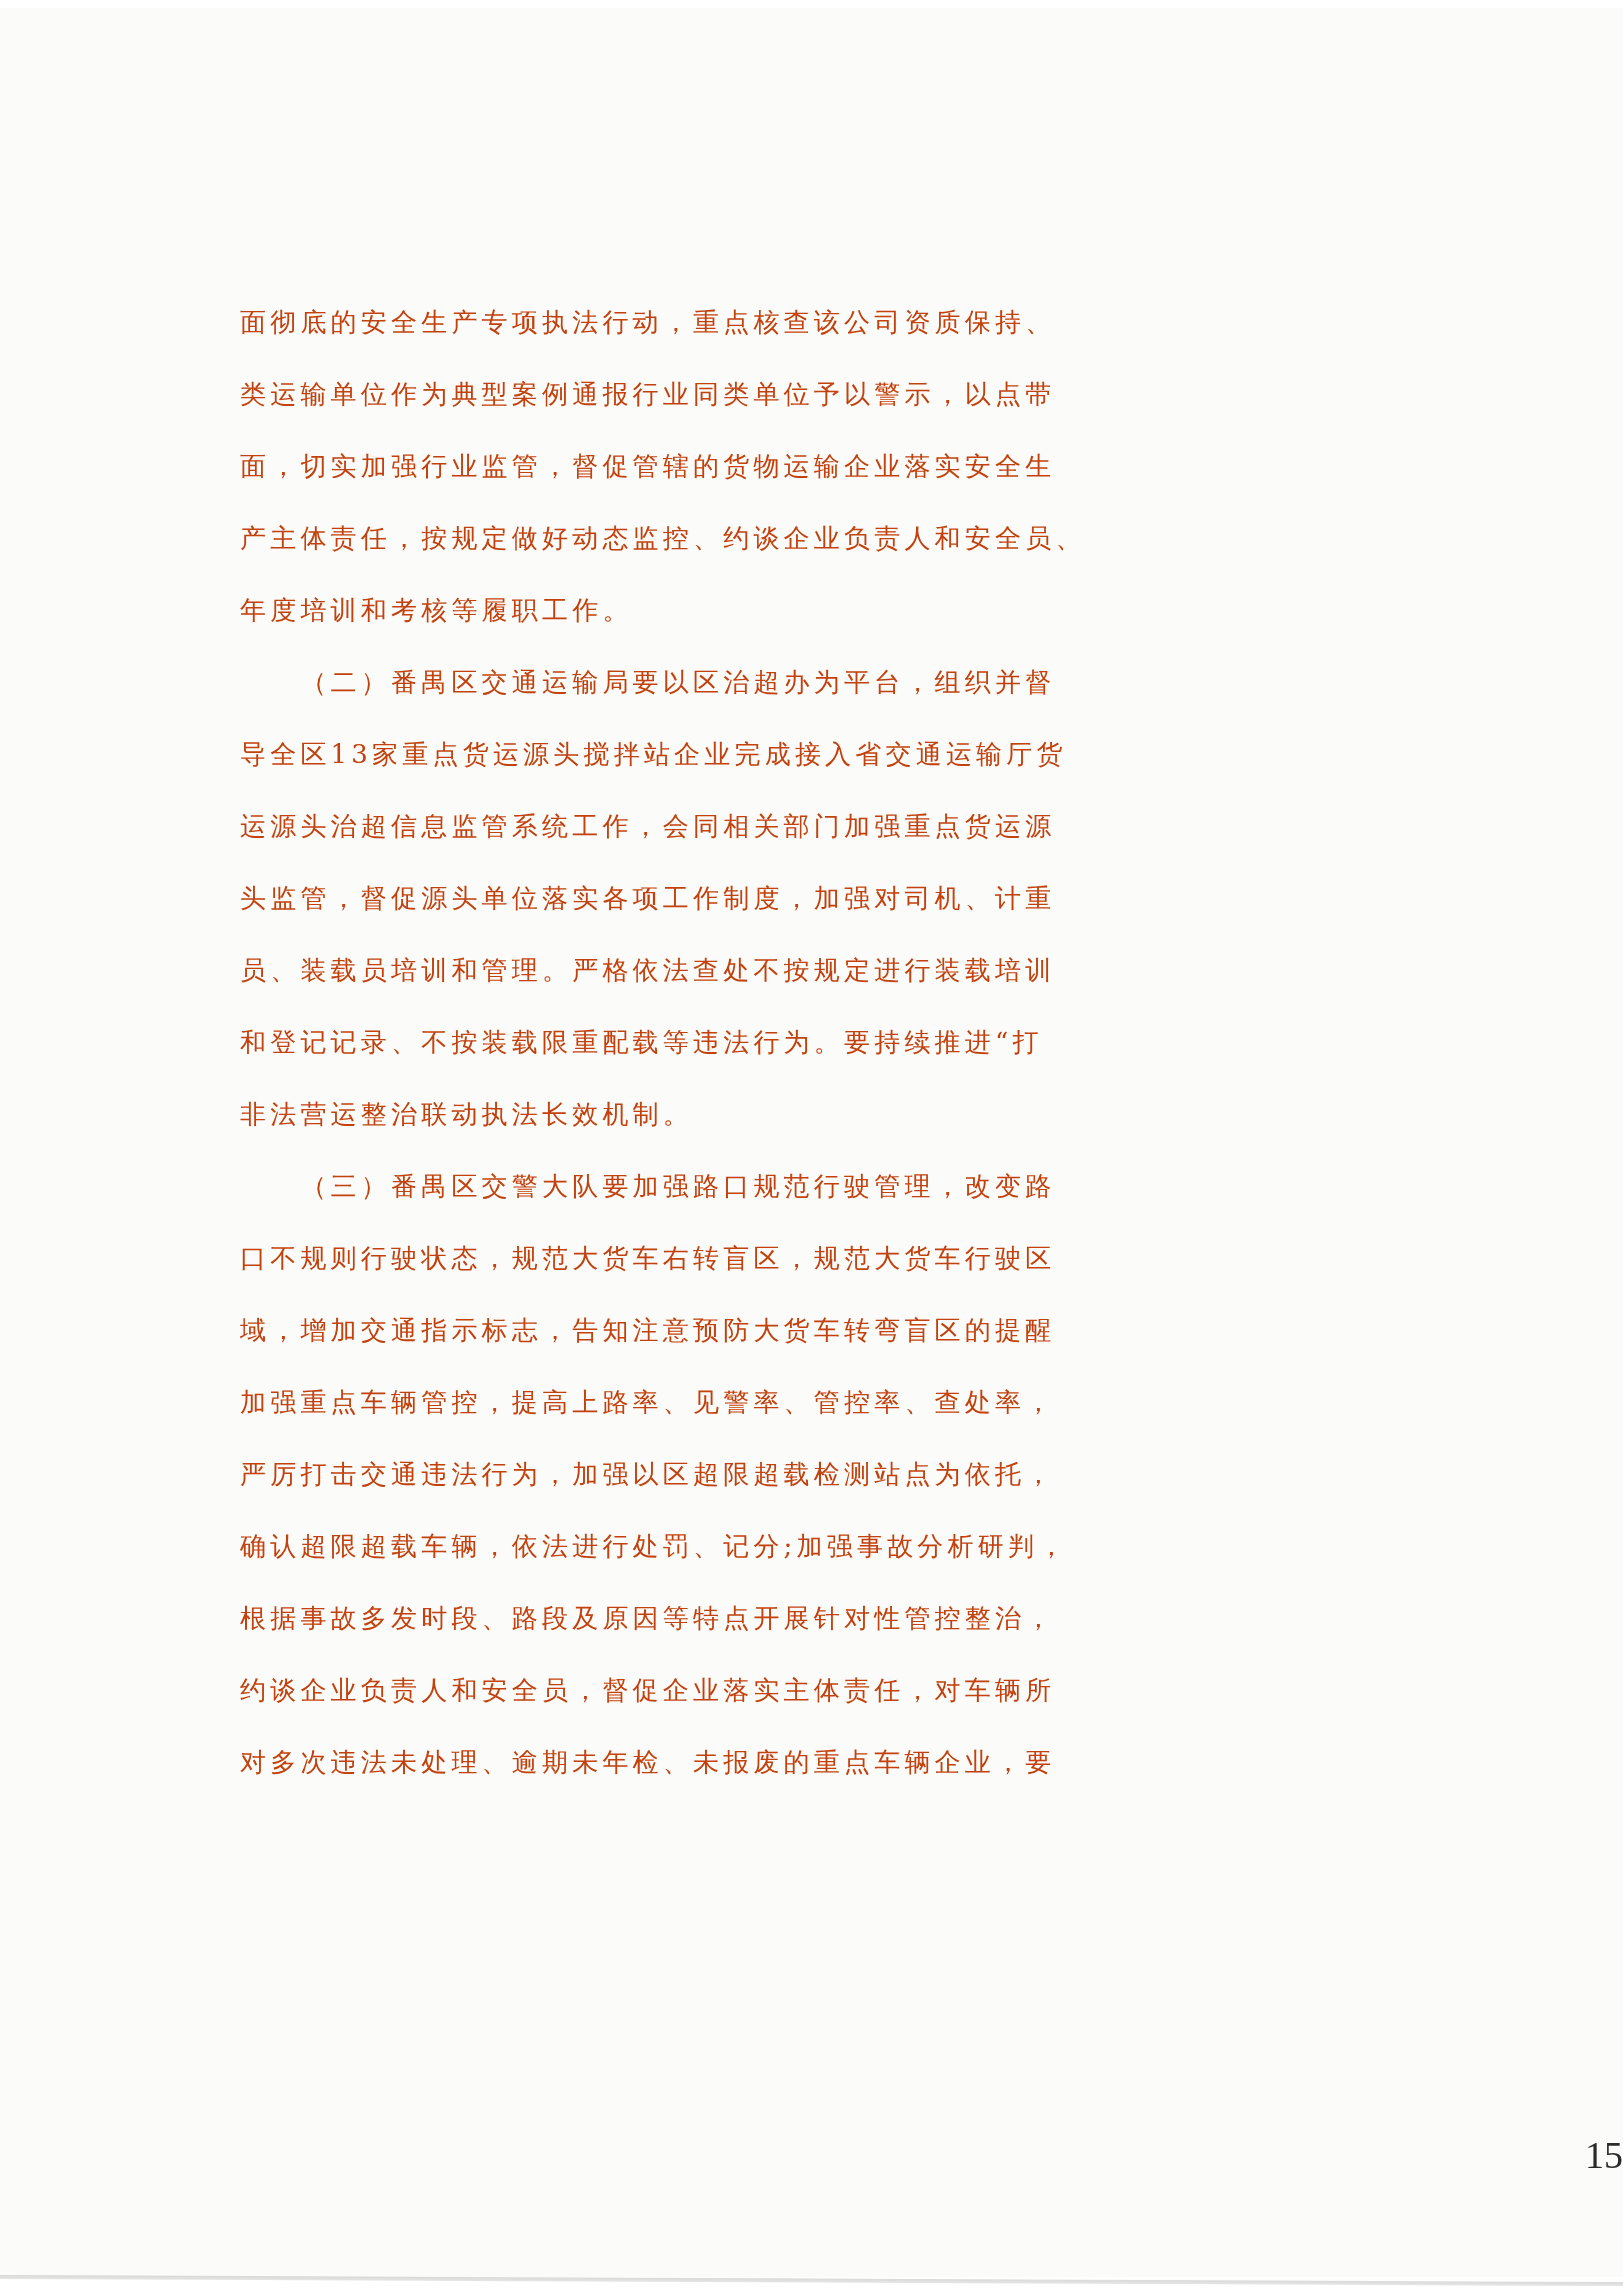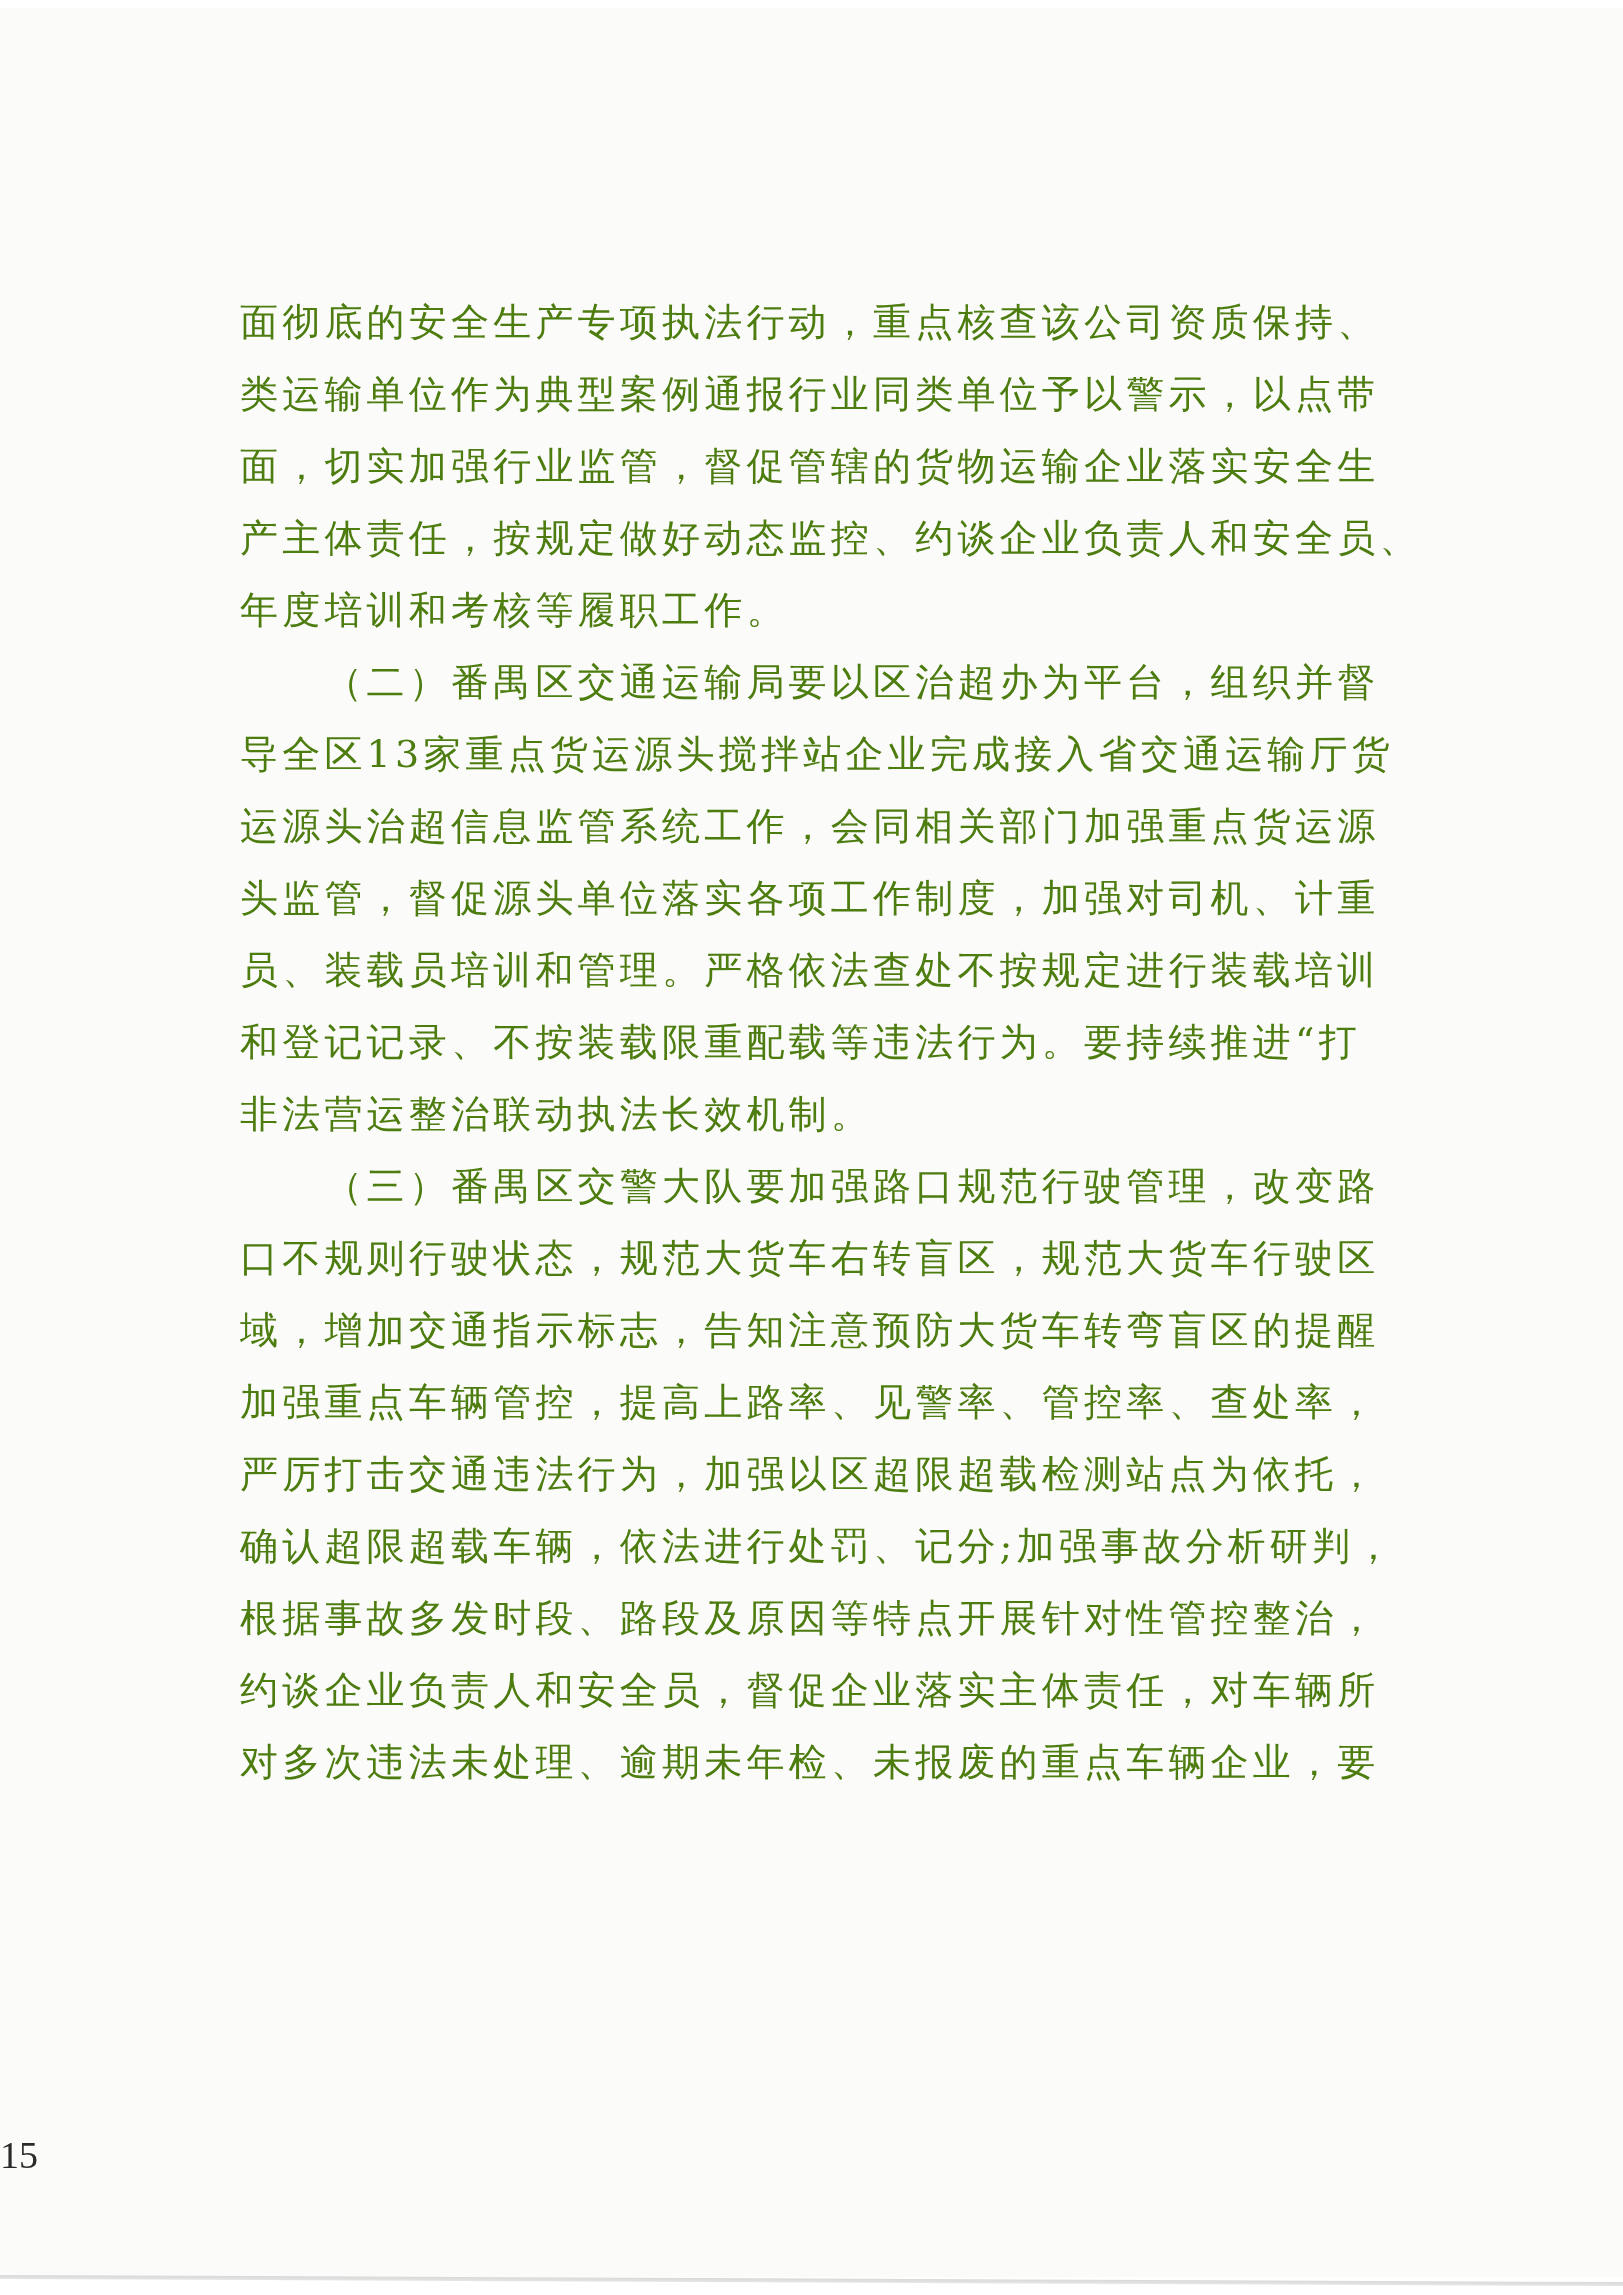--- a/index.html
+++ b/index.html
@@ -34,31 +34,31 @@
   }
   .body-text {
     position: absolute;
     left: 240px;
     top: 296px;
     width: 1231px;
   }
   .line {
     height: 72px;
     line-height: 52px;
-    font-size: 38px;
+    font-size: 26px;
     letter-spacing: 4.2px;
-    color: #4d7c0f;
+    color: #c2410c;
     white-space: nowrap;
   }
   .page-number {
     position: absolute;
     left: 0;
     width: 1623px;
     top: 2133px;
-    text-align: left;
+    text-align: right;
     font-family: "Liberation Serif", "DejaVu Serif", serif;
     font-size: 38px;
     color: #2a2a2a;
   }
 </style>
 </head>
 <body>
 
 <div class="paper"></div>
 <div class="scan-edge"></div>

